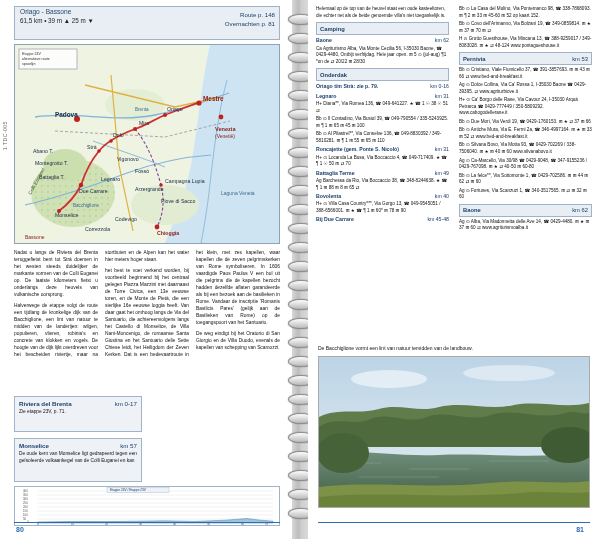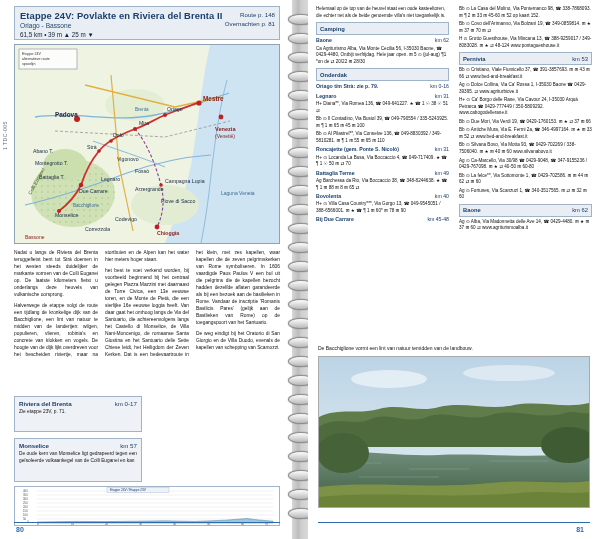--- a/index.html
+++ b/index.html
@@ -123,21 +123,20 @@
 </style>
 </head>
 <body>
 
 <div class="page">
 
   <div class="sheet left">
     <div class="lp">
 
       <div class="etappe-head">
-        <div class="etappe-title">Etappe 24V: Povlakte en Riviera del Brenta II</div>
         <div class="etappe-sub">Oriago - Bassone</div>
         <div class="etappe-stats">61,5 km  •  39 m  ▲  25 m  ▼</div>
         <div class="etappe-right">
           <div>Route p. 148</div>
           <div>Overnachten p. 81</div>
         </div>
       </div>
 
       <div class="map">
         <svg width="264" height="198" viewBox="0 0 264 198" xmlns="http://www.w3.org/2000/svg">

